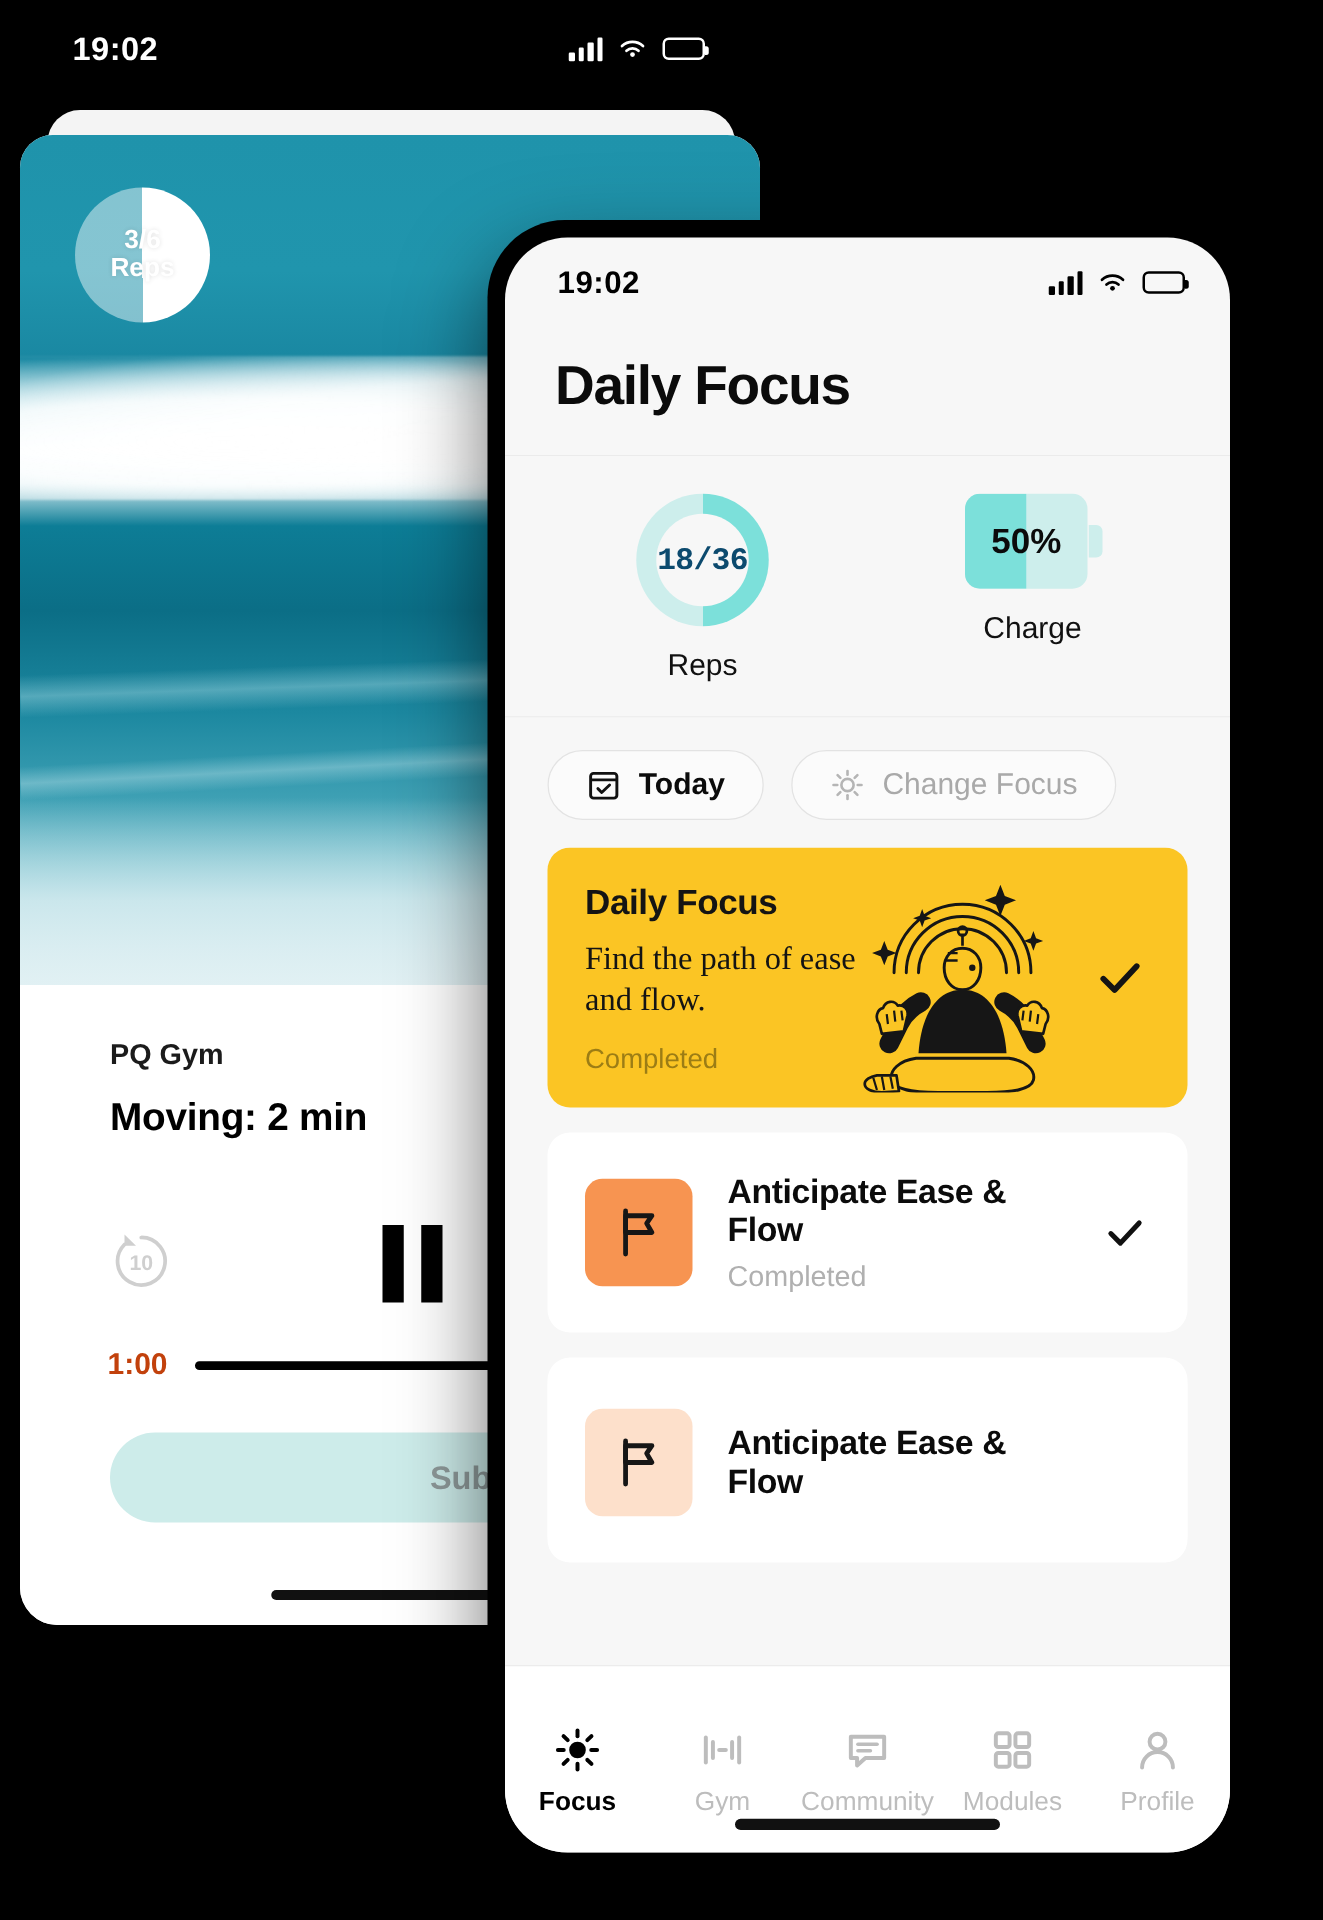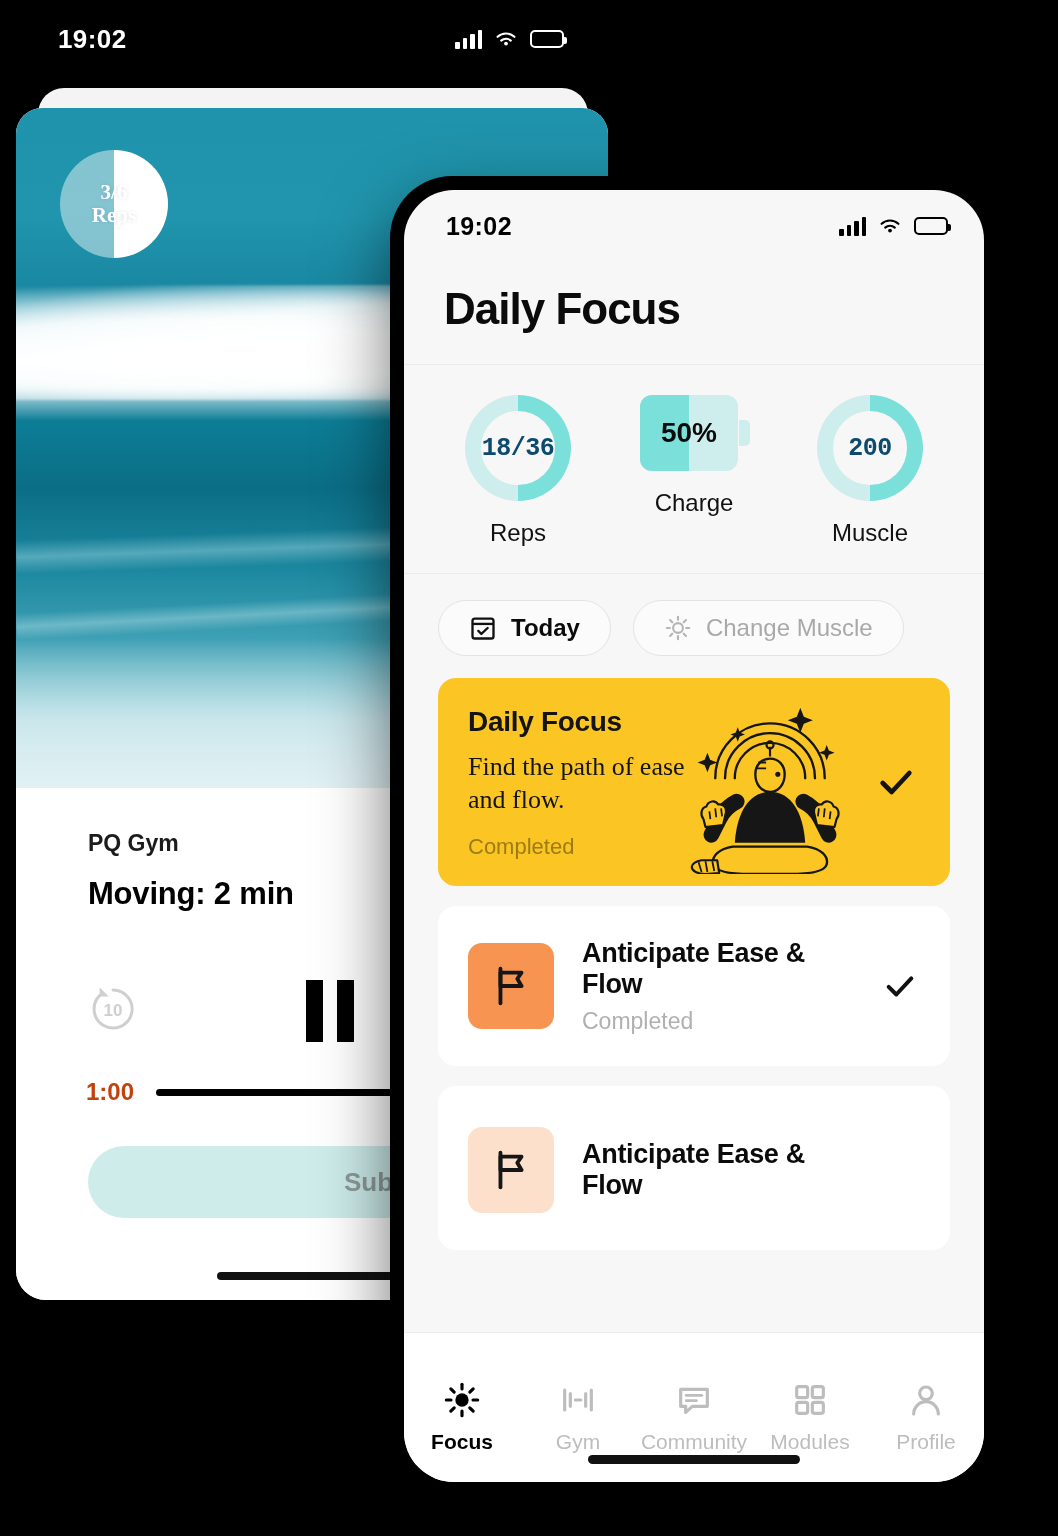--- a/index.html
+++ b/index.html
@@ -61,21 +61,21 @@
   .ocean .streak2 { position:absolute; left:0; top:72%; width:100%; height:4%;
     background: linear-gradient(180deg, rgba(255,255,255,.0), rgba(190,228,235,.4), rgba(255,255,255,0));
     transform: rotate(-3deg); }
   .ocean .foam { position:absolute; left:0; bottom:0; width:100%; height:22%;
     background: linear-gradient(180deg, rgba(255,255,255,0), rgba(214,236,240,.85) 55%, rgba(226,241,244,.95)); }
 
   .reps-ring {
     position: absolute; left: 44px; top: 42px; width: 108px; height: 108px;
     border-radius: 50%;
     background: conic-gradient(#ffffff 0deg 180deg, rgba(255,255,255,.45) 180deg 360deg);
-    display: flex; align-items: center; justify-content: center; font-family: Liberation Serif, serif;
+    display: flex; align-items: center; justify-content: center;
   }
   .reps-ring .hole {
     width: 76px; height: 76px; border-radius: 50%;
     display:flex; flex-direction:column; align-items:center; justify-content:center;
     color: #fff; line-height: 1.08; text-shadow: 0 0 4px rgba(0,0,0,.12);
   }
   .reps-ring .hole span { font-size: 21px; font-weight: 600; }
 
   .left-body { position: absolute; left: 0; top: 680px; width: 592px; height: 512px; background:#fff; }
   .pq-label { position:absolute; left:72px; top:42px; font-size:23px; font-weight:600; color:#1b1b1b; }
@@ -286,26 +286,20 @@
           <div class="battery-big">
             <div class="shell">
               <div class="lvl"></div>
               <div class="pct">50%</div>
             </div>
             <div class="nub"></div>
           </div>
           <div class="stat-label">Charge</div>
         </div>
 
-        <div class="stat">
-          <div class="donut">
-            <div class="hole">200</div>
-          </div>
-          <div class="stat-label">Muscle</div>
-        </div>
       </div>
 
       <div class="filters">
         <div class="chip active">
           <svg width="28" height="28" viewBox="0 0 24 24">
             <rect x="3" y="4" width="18" height="17" rx="2" stroke="#111" stroke-width="2" fill="none"></rect>
             <path d="M3 8.5h18" stroke="#111" stroke-width="2"></path>
             <path d="M8 14.5l2.6 2.6L16 12" stroke="#111" stroke-width="2" fill="none" stroke-linecap="round" stroke-linejoin="round"></path>
           </svg>
           <span class="lbl">Today</span>
@@ -318,21 +312,21 @@
               <path d="M12 2.4v2.6"></path>
                 <path d="M12 19v2.6"></path>
                 <path d="M2.4 12h2.6"></path>
                 <path d="M19 12h2.6"></path>
               <path d="M5.2 5.2l1.9 1.9"></path>
                 <path d="M16.9 16.9l1.9 1.9"></path>
               <path d="M18.8 5.2l-1.9 1.9"></path>
                 <path d="M7.1 16.9l-1.9 1.9"></path>
             </g>
           </svg>
-          <span class="lbl">Change Muscle</span>
+          <span class="lbl">Change Focus</span>
         </div>
       </div>
 
       <div class="cards">
 
         <div class="focus-card">
           <div class="fc-title">Daily Focus</div>
           <div class="fc-sub">Find the path of ease and flow.</div>
           <div class="fc-status">Completed</div>
 

